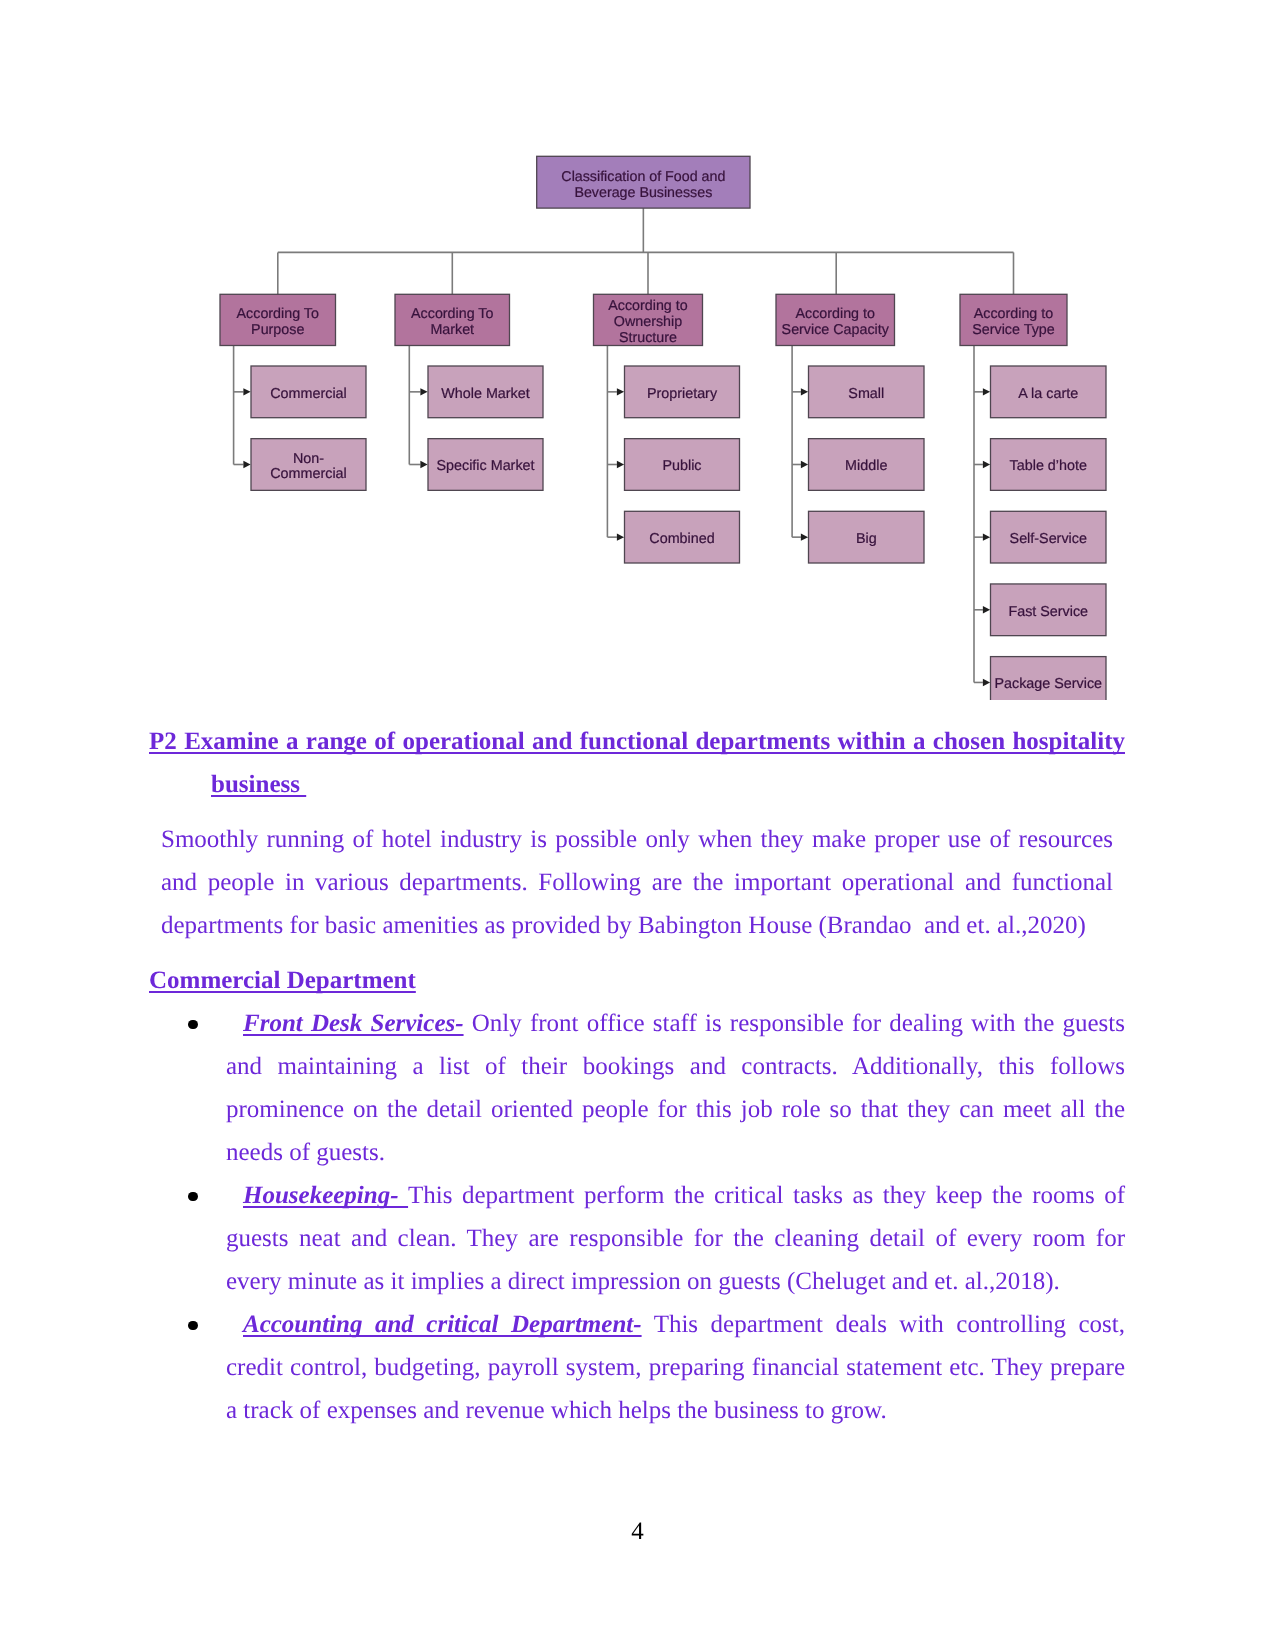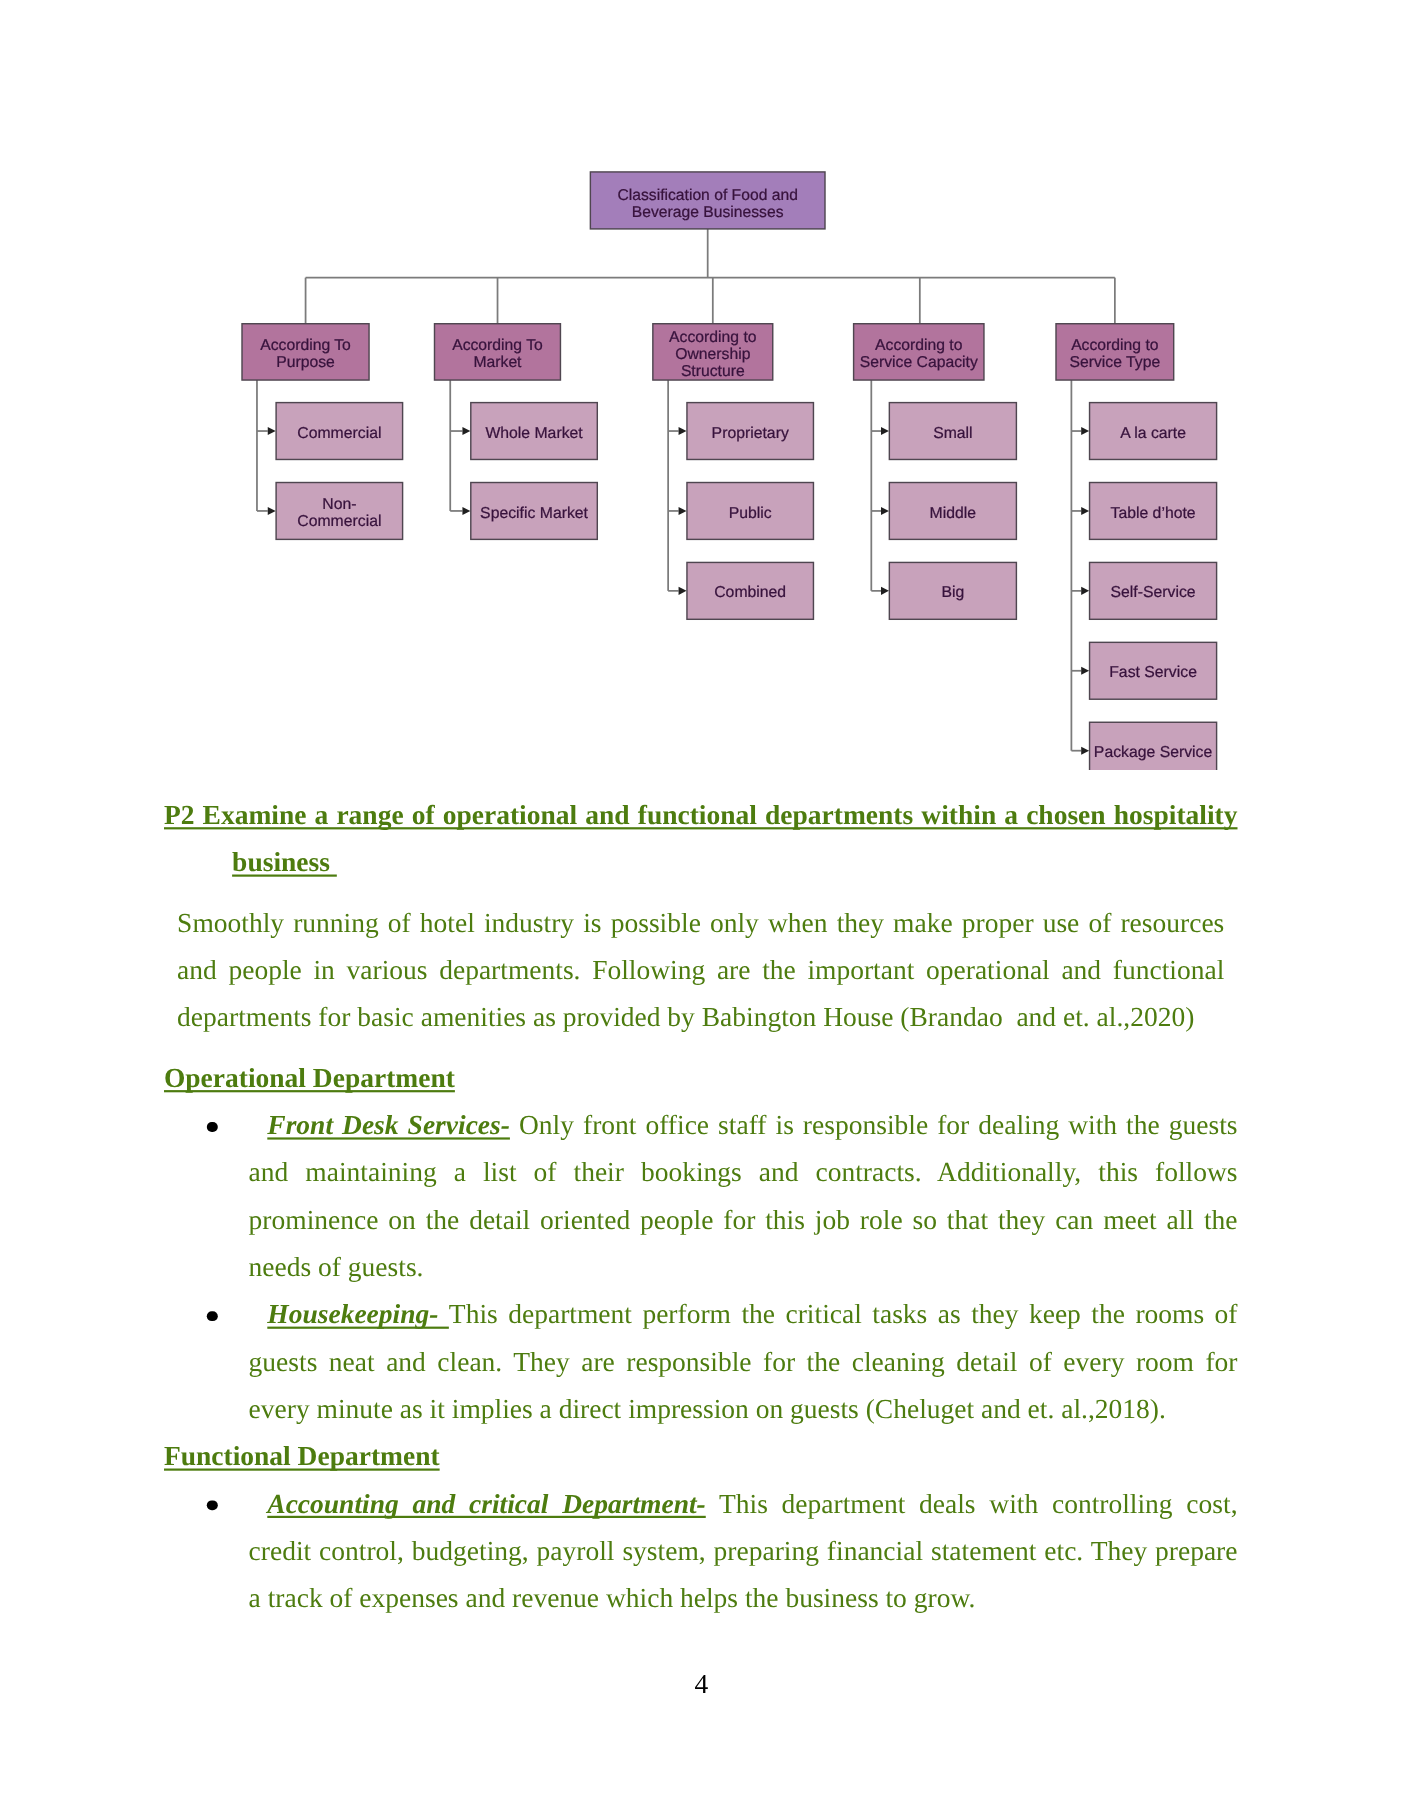--- a/index.html
+++ b/index.html
@@ -9,21 +9,21 @@
        text-rendering:geometricPrecision;}
   .page{position:absolute;left:0;top:0;width:1165px;height:1651px;overflow:hidden;}
 
   
   #diagram{position:absolute;left:150px;top:130px;width:976px;height:569.6px;overflow:hidden;}
   #diagram svg{display:block;shape-rendering:geometricPrecision;transform:translateZ(0);}
   #diagram text{-webkit-font-smoothing:antialiased;}
 
   
   #content{position:absolute;left:149px;top:720px;width:976px;transform:translateZ(0);
-           font-size:25px;line-height:43px;color:#4d7c0f;}
+           font-size:25px;line-height:43px;color:#6d28d9;}
   .h-under{font-weight:bold;text-decoration:underline;text-decoration-skip-ink:none;
            text-underline-offset:2.5px;text-decoration-thickness:2px;}
   p.para{margin:12px;text-align:justify;text-justify:inter-word;}
   p.head{margin:0;}
   p.head-just{margin:0;text-align:justify;text-align-last:justify;}
   .pre{white-space:pre-wrap;}
   ul.bl{margin:0;padding:0;list-style:none;}
   ul.bl li{position:relative;margin:0;padding-left:77px;text-align:justify;}
   ul.bl li.cont{text-align-last:justify;}
   ul.bl li .bullet{position:absolute;left:39.0px;top:17.8px;width:9.6px;height:9.6px;
@@ -170,25 +170,24 @@
           <path d="M 840.1 479.80000000000007 L 832.9 476.1000000000001 L 832.9 483.50000000000006 Z"></path>
           <path d="M 840.1 552.45 L 832.9 548.75 L 832.9 556.1500000000001 Z"></path>
         </g>
       </svg>
     </div>
 
   <div id="content">
     <p class="head-just"><span class="h-under">P2 Examine a range of operational and functional departments within a chosen hospitality</span></p>
     <p class="head"><span class="indent-spacer" style="display:inline-block;width:62px"></span><span class="h-under pre">business </span></p>
     <p class="para">Smoothly running of hotel industry is possible only when they make proper use of resources and people in various departments. Following are the important operational and functional departments for basic amenities as provided by Babington House (Brandao &nbsp;and et. al.,2020)</p>
-    <p class="head"><span class="h-under">Operational Department</span></p>
+    <p class="head"><span class="h-under">Commercial Department</span></p>
     <ul class="bl">
       <li><span class="bullet" aria-label="•"></span><span class="bi">Front Desk Services-</span><span> Only front office staff is responsible for dealing with the guests and maintaining a list of their bookings and contracts. Additionally, this follows prominence on the detail oriented people for this job role so that they can meet all the needs of guests.</span></li>
       <li><span class="bullet" aria-label="•"></span><span class="bi">Housekeeping- </span><span>This department perform the critical tasks as they keep the rooms of guests neat and clean. They are responsible for the cleaning detail of every room for every minute as it implies a direct impression on guests (Cheluget and et. al.,2018).</span></li>
     </ul>
-    <p class="head"><span class="h-under">Functional Department</span></p>
     <ul class="bl">
       <li><span class="bullet" aria-label="•"></span><span class="bi">Accounting and critical Department-</span><span> This department deals with controlling cost, credit control, budgeting, payroll system, preparing financial statement etc. They prepare a track of expenses and revenue which helps the business to grow.</span></li>
     </ul>
   </div>
 
   <div id="pagenum">4</div>
 </div>
 
 </body></html>

